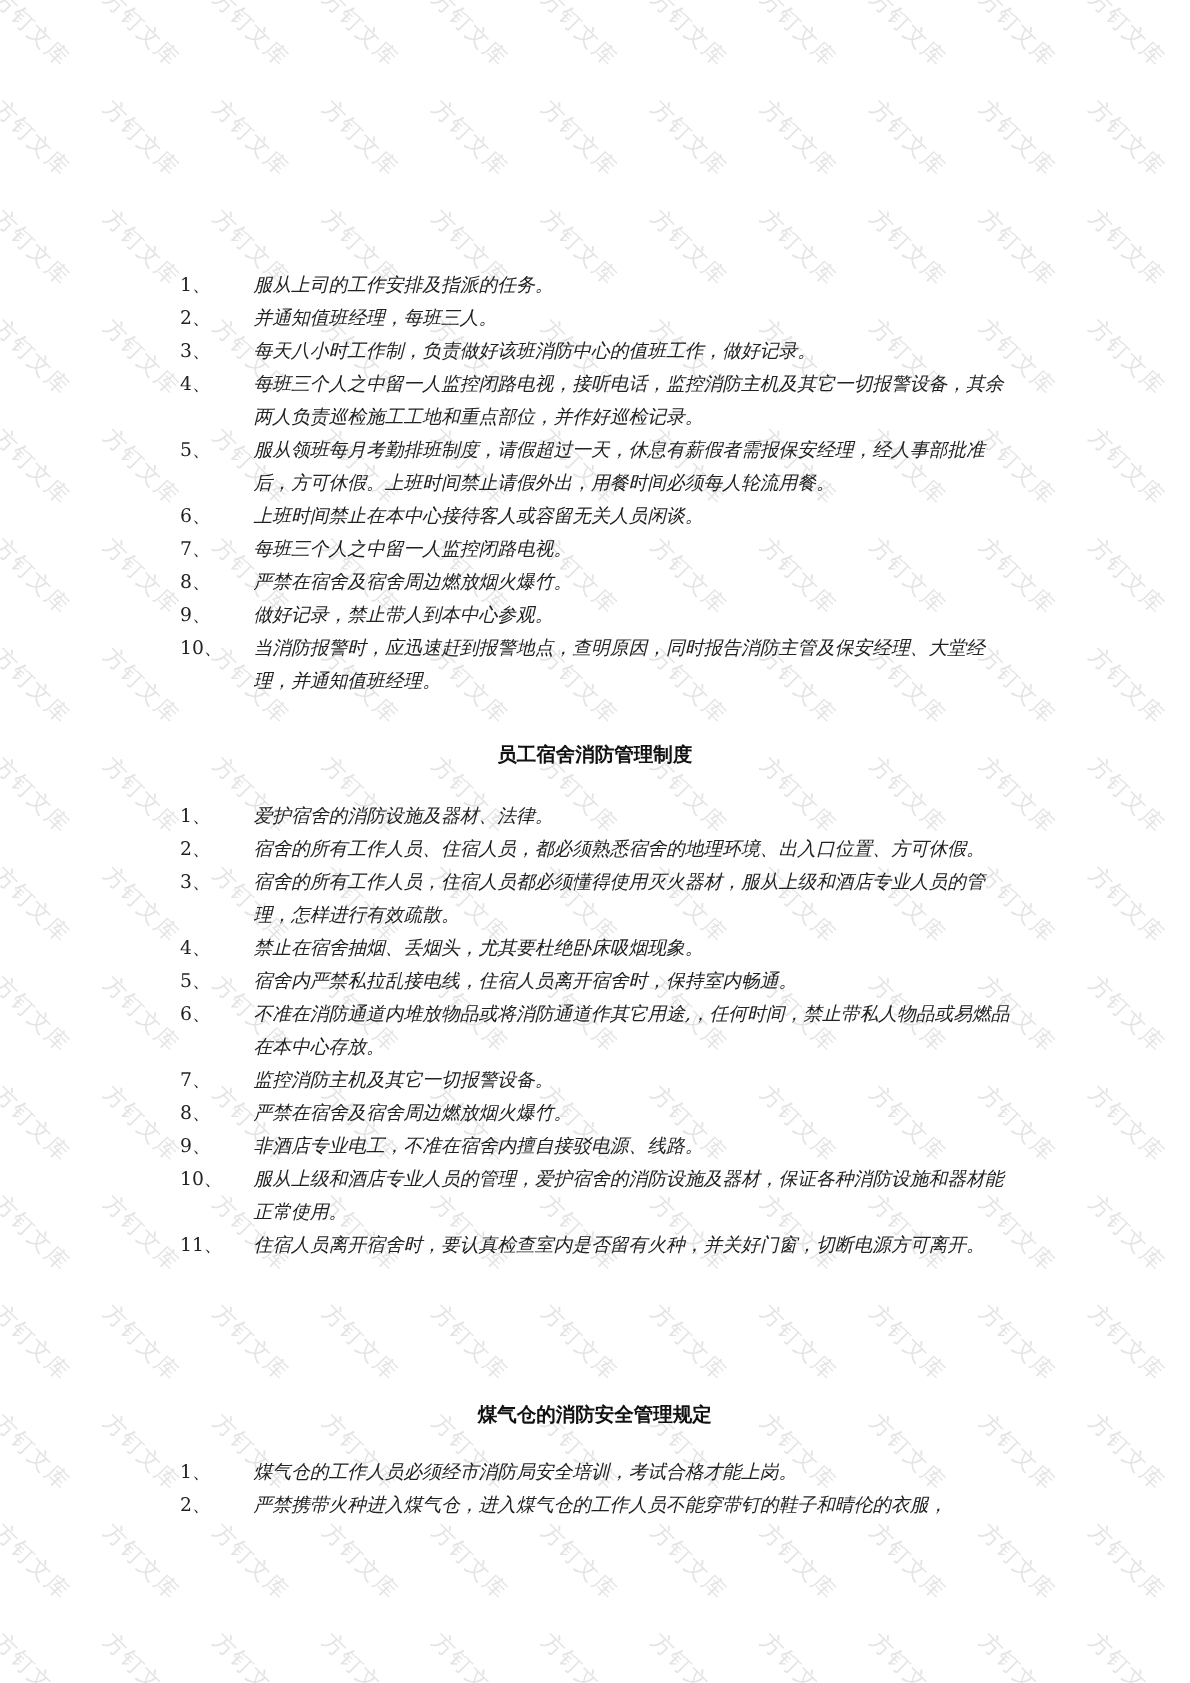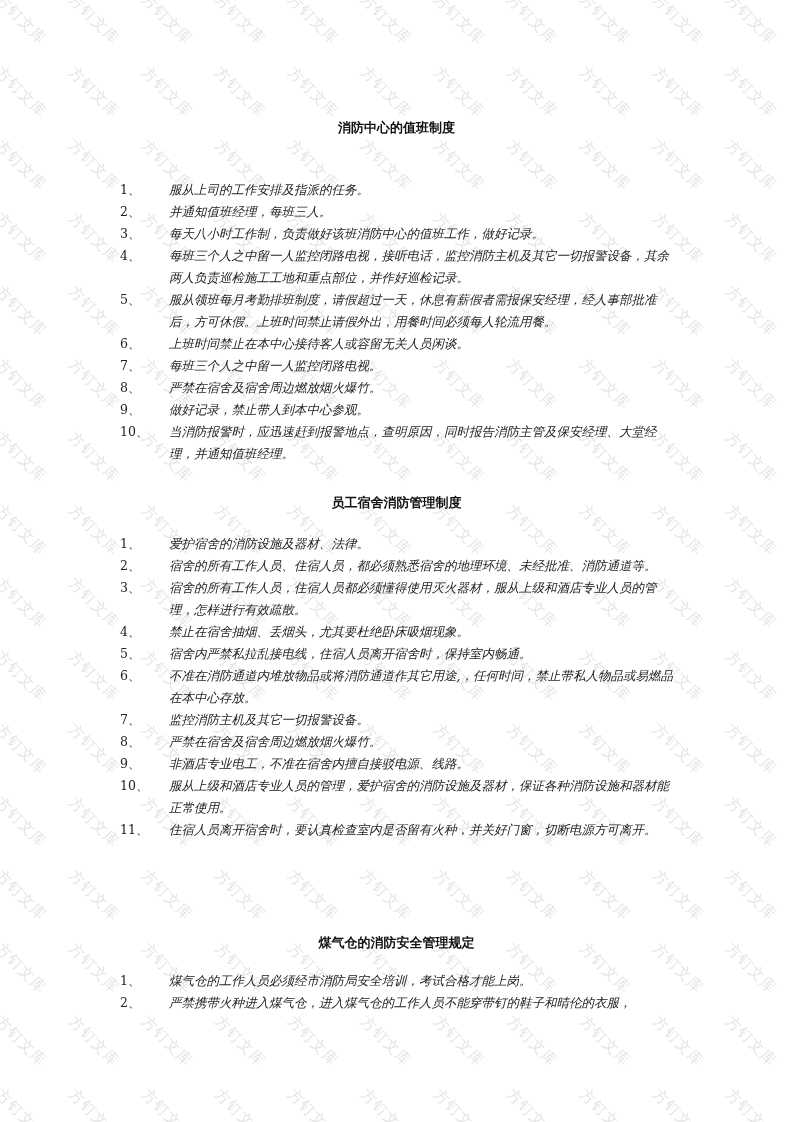--- a/index.html
+++ b/index.html
@@ -194,21 +194,20 @@
     <span class="wm" style="left: 370px; top: 1085px; color: rgb(228, 228, 228);">方钉文库</span>
     <span class="wm" style="left: 443px; top: 1085px; color: rgb(228, 228, 228);">方钉文库</span>
     <span class="wm" style="left: 516px; top: 1085px; color: rgb(228, 228, 228);">方钉文库</span>
     <span class="wm" style="left: 589px; top: 1085px; color: rgb(228, 228, 228);">方钉文库</span>
     <span class="wm" style="left: 662px; top: 1085px; color: rgb(228, 228, 228);">方钉文库</span>
     <span class="wm" style="left: 735px; top: 1085px; color: rgb(228, 228, 228);">方钉文库</span>
   </div>
 
 <div class="page">
 
-  <div class="section-title" style="top:119px">消防中心的值班制度</div>
   <ul class="list" style="top:179px">
     <li class="item">
         <span class="num">1、</span>
         <span class="txt">服从上司的工作安排及指派的任务。</span>
       </li>
     <li class="item">
         <span class="num">2、</span>
         <span class="txt">并通知值班经理，每班三人。</span>
       </li>
     <li class="item">
@@ -246,21 +245,21 @@
   </ul>
 
   <div class="section-title" style="top:494px">员工宿舍消防管理制度</div>
   <ul class="list" style="top:533px">
     <li class="item">
         <span class="num">1、</span>
         <span class="txt">爱护宿舍的消防设施及器材、法律。</span>
       </li>
     <li class="item">
         <span class="num">2、</span>
-        <span class="txt">宿舍的所有工作人员、住宿人员，都必须熟悉宿舍的地理环境、未经批准、消防通道等。</span>
+        <span class="txt">宿舍的所有工作人员、住宿人员，都必须熟悉宿舍的地理环境、出入口位置、方可休假。</span>
       </li>
     <li class="item">
         <span class="num">3、</span>
         <span class="txt">宿舍的所有工作人员，住宿人员都必须懂得使用灭火器材，服从上级和酒店专业人员的管理，怎样进行有效疏散。</span>
       </li>
     <li class="item">
         <span class="num">4、</span>
         <span class="txt">禁止在宿舍抽烟、丢烟头，尤其要杜绝卧床吸烟现象。</span>
       </li>
     <li class="item">

